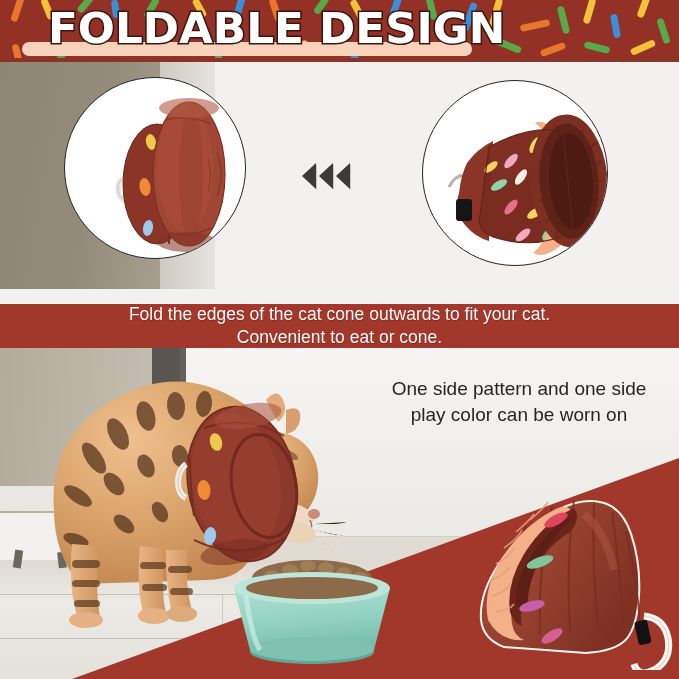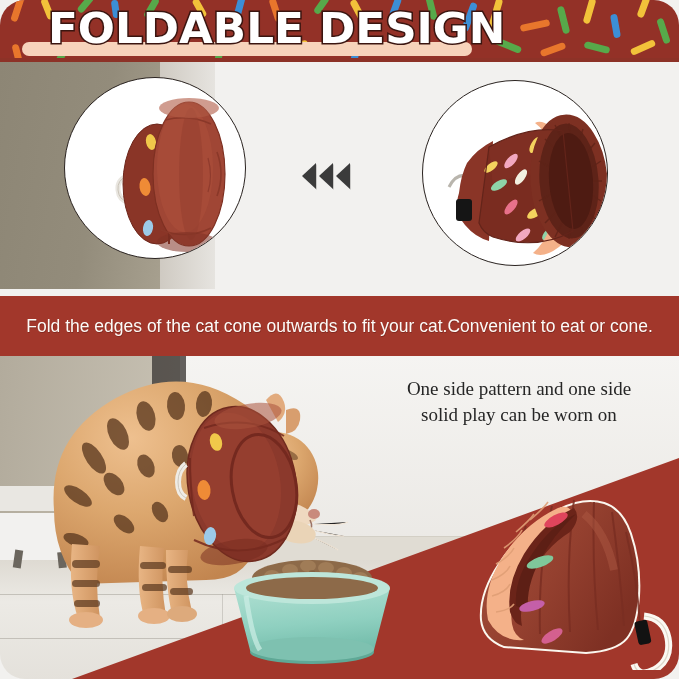--- a/index.html
+++ b/index.html
@@ -3,21 +3,21 @@
 <meta charset="utf-8">
 <style>
   * { margin:0; padding:0; box-sizing:border-box; }
   html,body { width:679px; height:679px; }
   body {
     font-family:"Liberation Sans", sans-serif;
     background:#f2f1ef;
     overflow:hidden;
     position:relative;
   }
-  #page { position:relative; width:679px; height:679px; overflow:hidden;border-radius:25px; }
+  #page { position:relative; width:679px; height:679px; overflow:hidden; }
 
   
   .header {
     position:absolute; left:0; top:0; width:679px; height:62px;
     background:#933127; overflow:hidden;
   }
   .sprinkle { position:absolute; border-radius:4px; }
   .header-title {
     position:absolute; left:48px; top:4px;
     font-size:42px; font-weight:bold; letter-spacing:0px;
@@ -74,23 +74,23 @@
   .arrow-tri {
     width:0; height:0;
     border-top:13px solid transparent;
     border-bottom:13px solid transparent;
     border-right:14px solid #3b3b3b;
     filter:drop-shadow(1px 1px 0px #c9c8c6);
   }
 
   
   .banner {
-    position:absolute; left:0; top:296px; width:679px; height:60px;
+    position:absolute; left:0; top:304px; width:679px; height:44px;
     background:#a2372b;
-    display:flex; flex-direction:row;
+    display:flex; flex-direction:column;
     align-items:center; justify-content:center;
     z-index:6;
   }
   .banner-line {
     color:#fdfbf8; font-size:17.5px; line-height:23px;
     font-family:"Liberation Sans", sans-serif;
     white-space:nowrap;
     text-shadow:0.5px 0.5px 0 rgba(80,20,14,0.4);
   }
 
@@ -130,21 +130,21 @@
   }
   .floor-line-v { position:absolute; width:1px; background:rgba(150,146,138,.35); }
 
   
   .right-text {
     position:absolute; left:366px; top:376px; width:306px;
     text-align:center; z-index:7;
   }
   .right-text-line {
     color:#262626; font-size:19px; line-height:26px;
-    font-family:Liberation Serif, serif;
+    font-family:Liberation Sans, sans-serif;
   }
 
   
   .red-corner {
     position:absolute; left:0; top:0; width:679px; height:341px; z-index:4;
     pointer-events:none;
   }
 </style>
 </head>
 <body>
@@ -451,21 +451,21 @@
 
       <path d="M34 48 q6 42 14 54" stroke="#cdeee5" stroke-width="5" fill="none" opacity=".7"></path>
     </svg>
 
     <svg class="red-corner" viewBox="0 0 679 341">
       <polygon points="679,120 679,341 72,341" fill="#a2372b"></polygon>
     </svg>
 
     <div class="right-text" style="left:366px;top:38px;">
       <div class="right-text-line">One side pattern and one side</div>
-      <div class="right-text-line">solid play can be worn on</div>
+      <div class="right-text-line">play color can be worn on</div>
     </div>
 
     <svg style="position:absolute;left:466px;top:132px;z-index:9;" width="216" height="200" viewBox="0 0 216 200">
       <defs>
         <linearGradient id="prodG" x1="0" y1="0" x2="1" y2="0.6">
           <stop offset="0%" stop-color="#a6503c"></stop>
           <stop offset="55%" stop-color="#94402f"></stop>
           <stop offset="100%" stop-color="#7e3023"></stop>
         </linearGradient>
       </defs>

